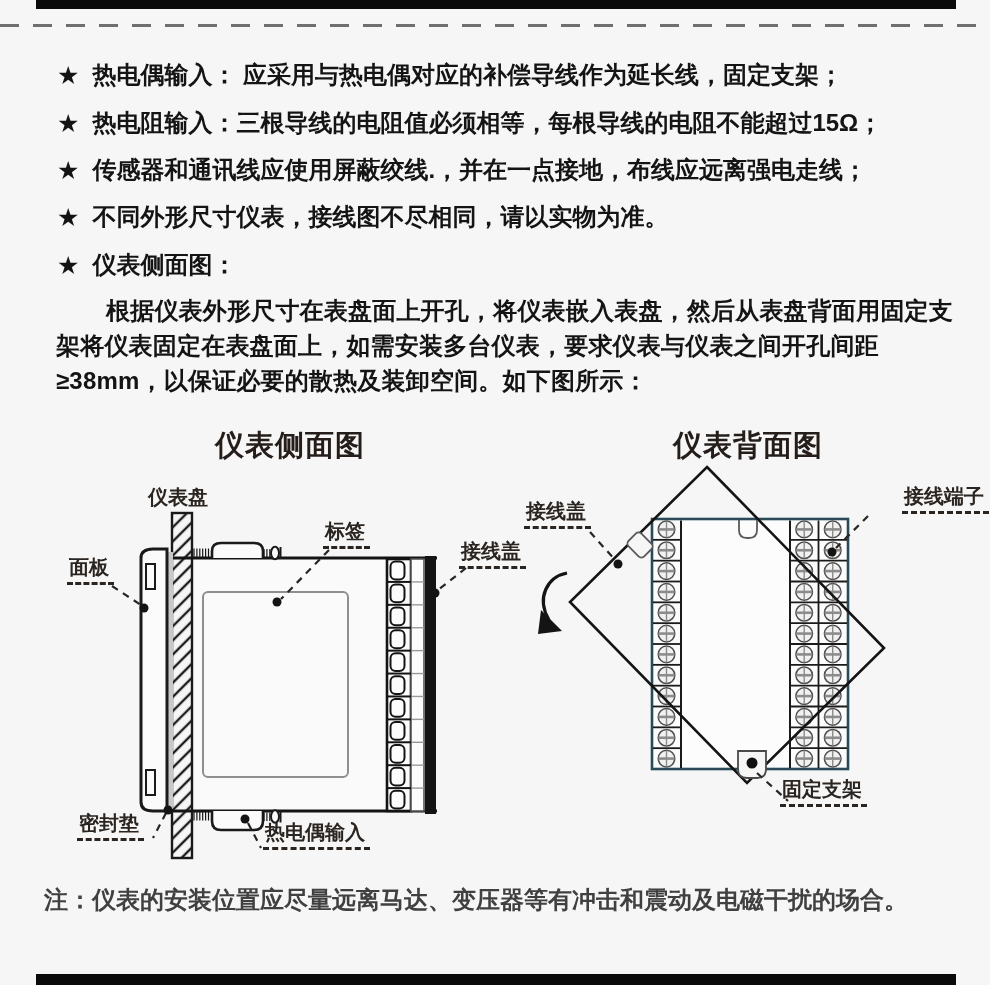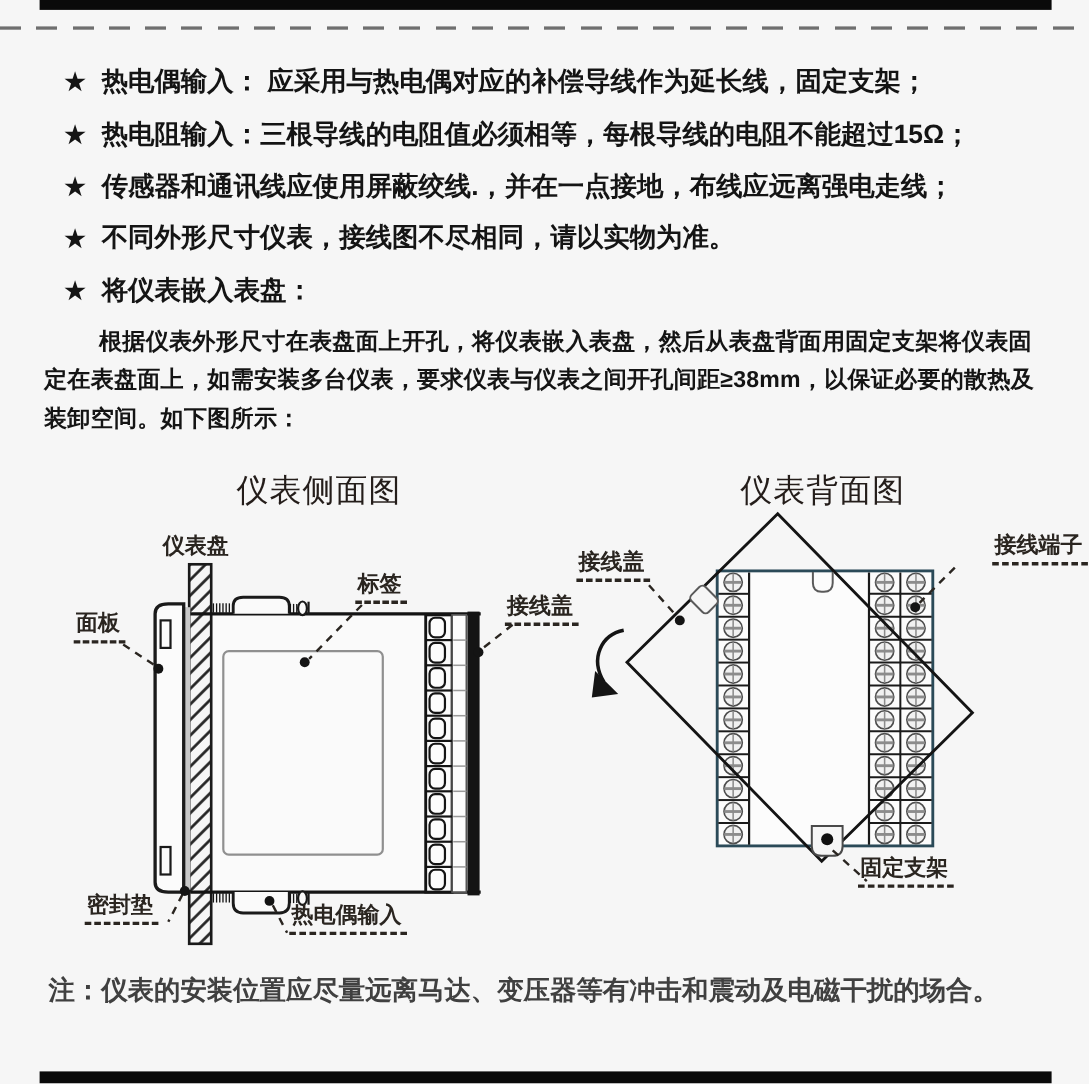--- a/index.html
+++ b/index.html
@@ -10,25 +10,25 @@
   #top-bar{top:0;height:9px;}
   #bottom-bar{top:974px;height:11px;}
 
   .dashed-sep{position:absolute;left:0;top:24px;width:990px;height:3px;
     background:repeating-linear-gradient(90deg,#6f6f6f 0 19px,transparent 19px 33px);}
 
   .bullet-item{position:absolute;left:57px;display:flex;align-items:flex-start;
     font-weight:700;font-size:24px;color:#141414;white-space:nowrap;line-height:28px;}
   .bullet-item .star{font-size:25px;margin-right:13px;line-height:28px;}
 
-  .para{position:absolute;left:40px;top:293px;width:914px;font-weight:700;font-size:21px;
+  .para{position:absolute;left:56px;top:293px;width:914px;font-weight:700;font-size:24px;
     line-height:35px;color:#141414;text-indent:50px;letter-spacing:0.2px;}
 
   .diagram-title{position:absolute;top:426px;width:250px;text-align:center;
-    font-family:"Liberation Serif","DejaVu Serif",serif;font-weight:400;font-size:29px;
+    font-family:"Liberation Serif","DejaVu Serif",serif;font-weight:700;font-size:29px;
     color:#241d1a;letter-spacing:1px;white-space:nowrap;}
 
   .dlabel{position:absolute;font-weight:700;font-size:20px;color:#2a2520;
     white-space:nowrap;line-height:22px;}
   .dlabel.u{border-bottom:3px dashed #2a2520;padding:0 5px 4px 2px;}
 
   .note{position:absolute;left:44px;top:884px;font-weight:700;font-size:24px;
     color:#404040;white-space:nowrap;}
 
   svg{position:absolute;pointer-events:none;}
@@ -53,21 +53,21 @@
     <span class="star">★</span>
     <span>传感器和通讯线应使用屏蔽绞线.，并在一点接地，布线应远离强电走线；</span>
   </div>
   <div class="bullet-item" style="top:203px">
     <span class="star">★</span>
     <span>不同外形尺寸仪表，接线图不尽相同，请以实物为准。</span>
   </div>
 
   <div class="bullet-item" style="top:251px">
     <span class="star">★</span>
-    <span>将仪表嵌入表盘：</span>
+    <span>仪表侧面图：</span>
   </div>
 
   <div class="para">根据仪表外形尺寸在表盘面上开孔，将仪表嵌入表盘，然后从表盘背面用固定支架将仪表固定在表盘面上，如需安装多台仪表，要求仪表与仪表之间开孔间距≥38mm，以保证必要的散热及装卸空间。如下图所示：</div>
 
   <div class="diagram-title" style="left:165px">仪表侧面图</div>
   <div class="diagram-title" style="left:623px">仪表背面图</div>
 
   <svg id="artwork" viewBox="0 420 990 565" style="left:0;top:420px;width:990px;height:565px">
     <defs>
       <pattern id="hatch" width="10" height="10" patternUnits="userSpaceOnUse" patternTransform="rotate(45)">

